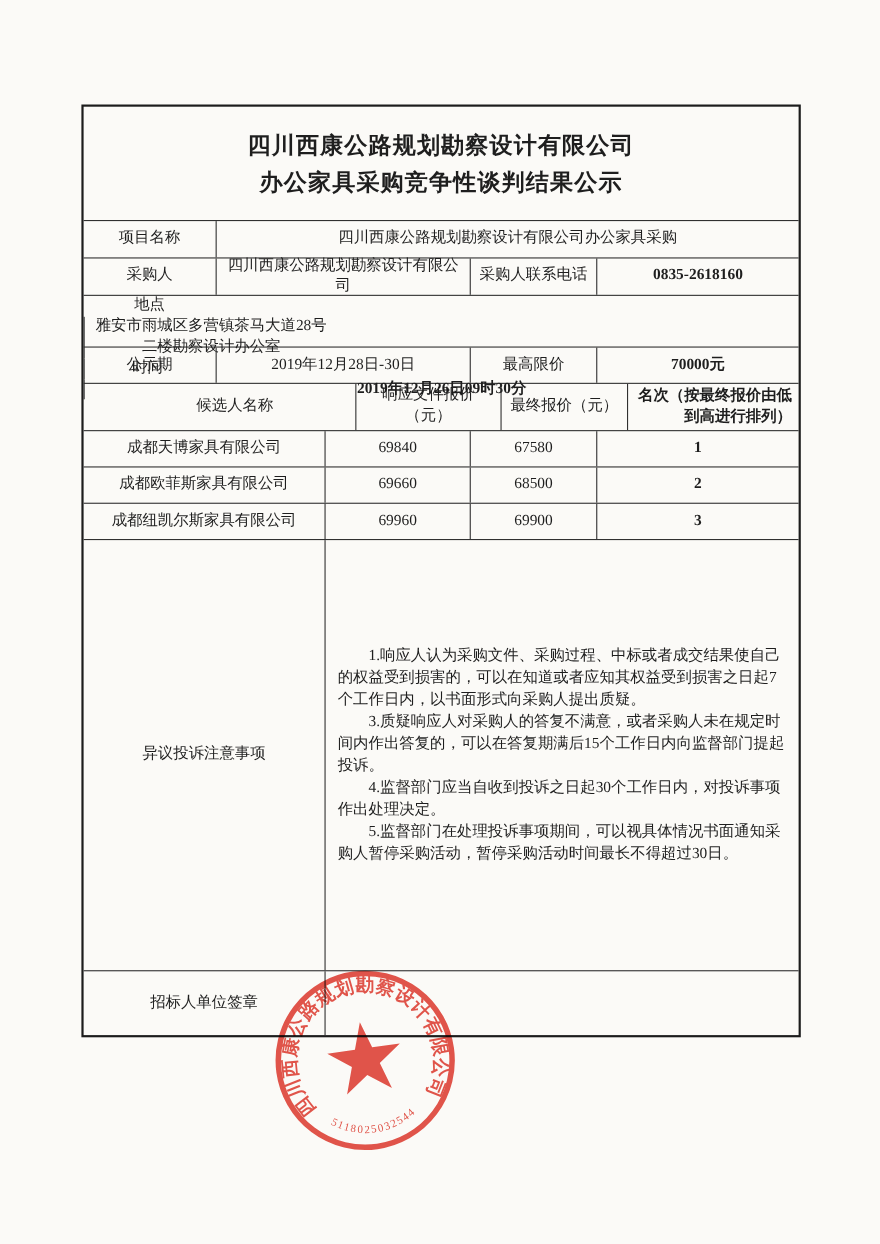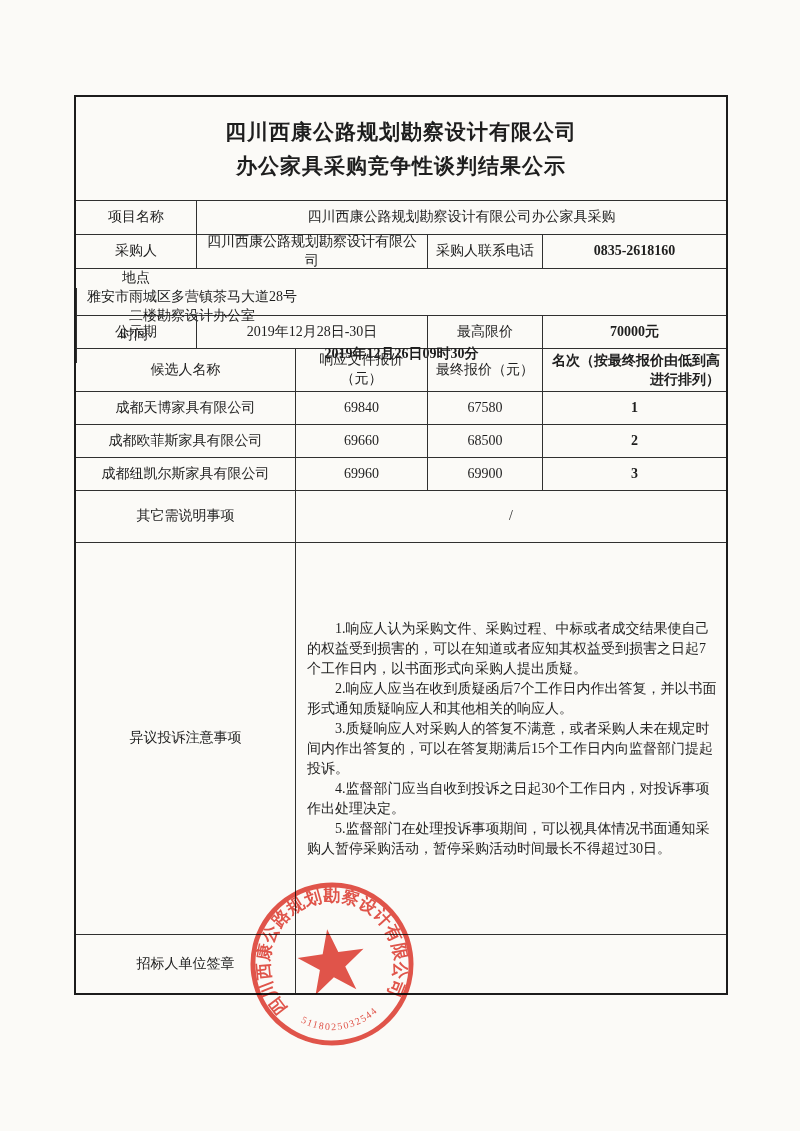--- a/index.html
+++ b/index.html
@@ -20,21 +20,21 @@
   .row{display:flex;align-items:stretch;border-top:1px solid #303030;}
   .row.first{border-top:none;}
   .cell{
     display:flex;flex-direction:column;align-items:center;justify-content:center;
     text-align:center;box-sizing:border-box;
     font-size:14px;line-height:1.35;
     padding:0 4px;
   }
   .cell + .cell{border-left:1px solid #303030;}
   .h33{height:33px;} .h46{height:46px;flex-direction:column;} .h32{height:32px;}
-  .h42{height:42px;} .h51{height:51px;} .h391{height:391px;} .h58{height:58px;font-family:Liberation Serif, serif;}
+  .h42{height:42px;padding-left:28px;} .h51{height:51px;} .h391{height:391px;} .h58{height:58px;font-family:Liberation Serif, serif;}
   
   .w-label{width:120px;flex:none;}
   .w-val{width:231px;flex:none;}
   .w-l2{width:115px;flex:none;}
   .w-last{flex:1;font-weight:bold;}
   .w-name{width:219px;flex:none;}
   .w-price{width:132px;flex:none;}
   .w-wide{flex:1;}
   
   .title-block{
@@ -114,30 +114,25 @@
     <div class="cell w-last">2</div>
   </div>
 
   <div class="row h32">
     <div class="cell w-name">成都纽凯尔斯家具有限公司</div>
     <div class="cell w-price">69960</div>
     <div class="cell w-l2">69900</div>
     <div class="cell w-last">3</div>
   </div>
 
-  <div class="row h51">
-    <div class="cell w-name">其它需说明事项</div>
-    <div class="cell w-wide">/</div>
-  </div>
 
   <div class="row h391">
     <div class="cell w-name">异议投诉注意事项</div>
     <div class="cell w-wide obj-cell">
       <p>1.响应人认为采购文件、采购过程、中标或者成交结果使自己的权益受到损害的，可以在知道或者应知其权益受到损害之日起7个工作日内，以书面形式向采购人提出质疑。</p>
-      <p>2.响应人应当在收到质疑函后7个工作日内作出答复，并以书面形式通知质疑响应人和其他相关的响应人。</p>
       <p>3.质疑响应人对采购人的答复不满意，或者采购人未在规定时间内作出答复的，可以在答复期满后15个工作日内向监督部门提起投诉。</p>
       <p>4.监督部门应当自收到投诉之日起30个工作日内，对投诉事项作出处理决定。</p>
       <p>5.监督部门在处理投诉事项期间，可以视具体情况书面通知采购人暂停采购活动，暂停采购活动时间最长不得超过30日。</p>
     </div>
   </div>
 
   <div class="row h58">
     <div class="cell w-name">招标人单位签章</div>
     <div class="cell w-wide"></div>
   </div>

